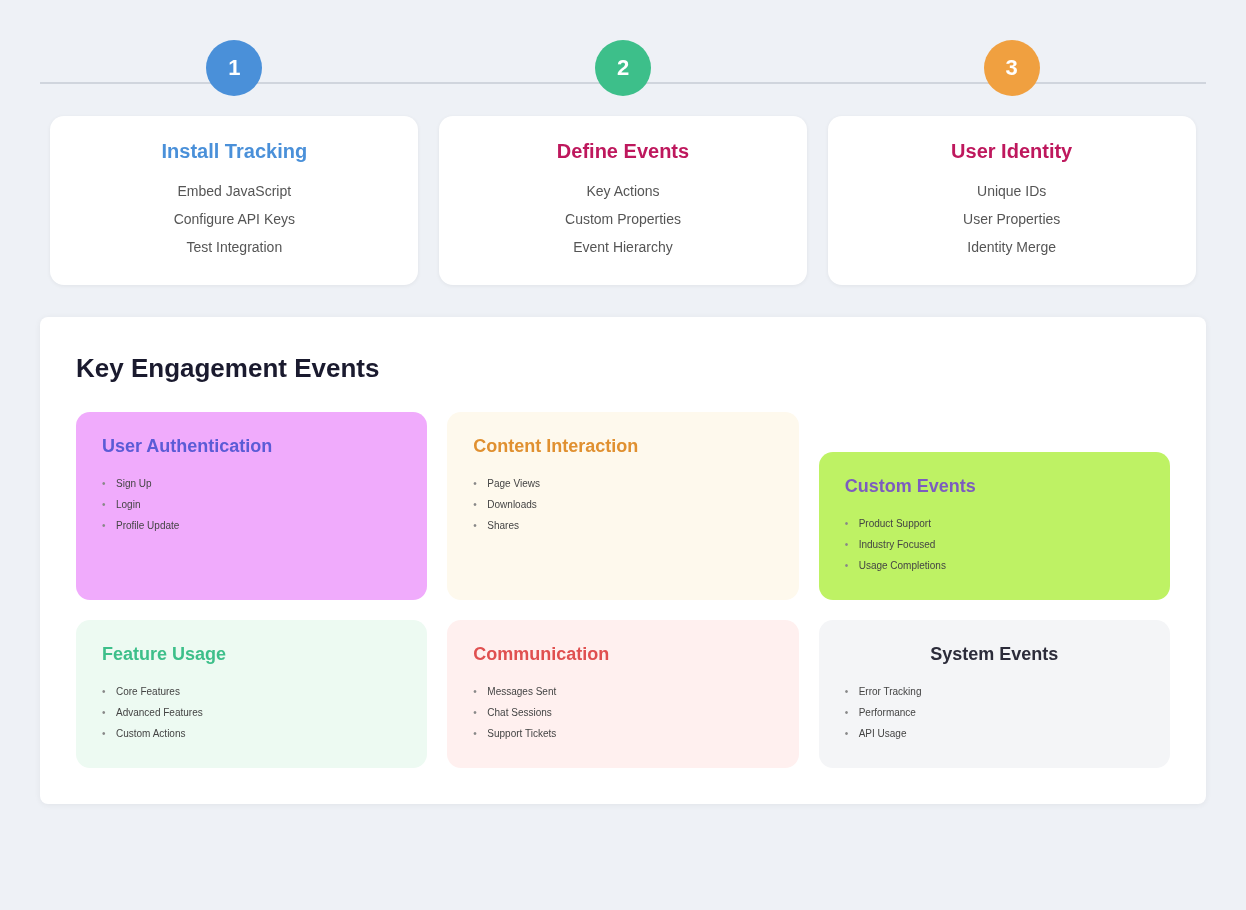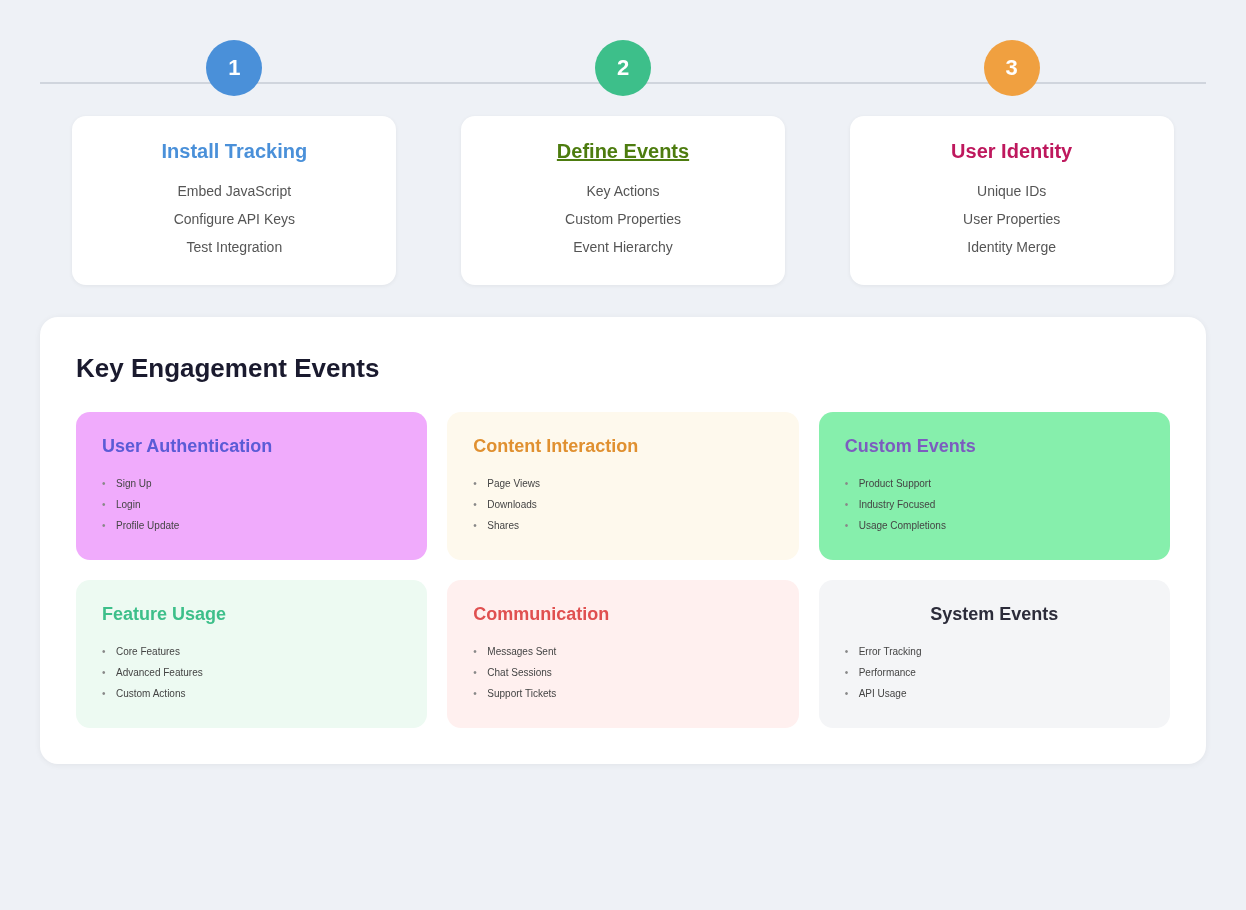--- a/index.html
+++ b/index.html
@@ -48,43 +48,43 @@
       margin-bottom: 20px;
     }
     .step-circle.blue { background: #4a90d9; }
     .step-circle.green { background: #3dbf8a; }
     .step-circle.orange { background: #f0a040; }
 
     .step-card {
       background: #fff;
       border-radius: 14px;
       padding: 24px 28px;
-      width: 324px;
+      width: 368px;
       text-align: center;
       box-shadow: 0 1px 4px rgba(0,0,0,0.06);
     }
     .step-card-title {
       font-size: 20px;
       font-weight: 700;
       margin-bottom: 14px;
     }
     .step-card-title.blue { color: #4a90d9; }
-    .step-card-title.green { color: #4d7c0f; text-decoration: underline; }
+    .step-card-title.green { color: #be185d; }
     .step-card-title.orange { color: #be185d; }
 
     .step-card-item {
       font-size: 14px;
       color: #555;
       line-height: 2;
     }
 
     
     .main-section {
       background: #fff;
-      border-radius: 18px;
+      border-radius: 8px;
       padding: 36px 36px;
       box-shadow: 0 1px 6px rgba(0,0,0,0.06);
     }
     .section-title {
       font-size: 26px;
       font-weight: 800;
       color: #1a1a2e;
       margin-bottom: 28px;
     }
 
@@ -92,21 +92,21 @@
       display: grid;
       grid-template-columns: 1fr 1fr 1fr;
       gap: 20px;
     }
     .event-card {
       border-radius: 14px;
       padding: 24px 26px;
     }
     .event-card.purple-bg { background: #f0abfc; }
     .event-card.yellow-bg { background: #fef9ed; }
-    .event-card.lavender-bg { background: #86efac; }
+    .event-card.lavender-bg { background: #bef264; margin-top: 40px; }
     .event-card.green-bg { background: #edfaf2; }
     .event-card.pink-bg { background: #fff0ef; }
     .event-card.gray-bg { background: #f4f5f7; }
 
     .event-card-title {
       font-size: 18px;
       font-weight: 700;
       margin-bottom: 16px;
     }
     .event-card-title.purple { color: #5b5bd6; }

